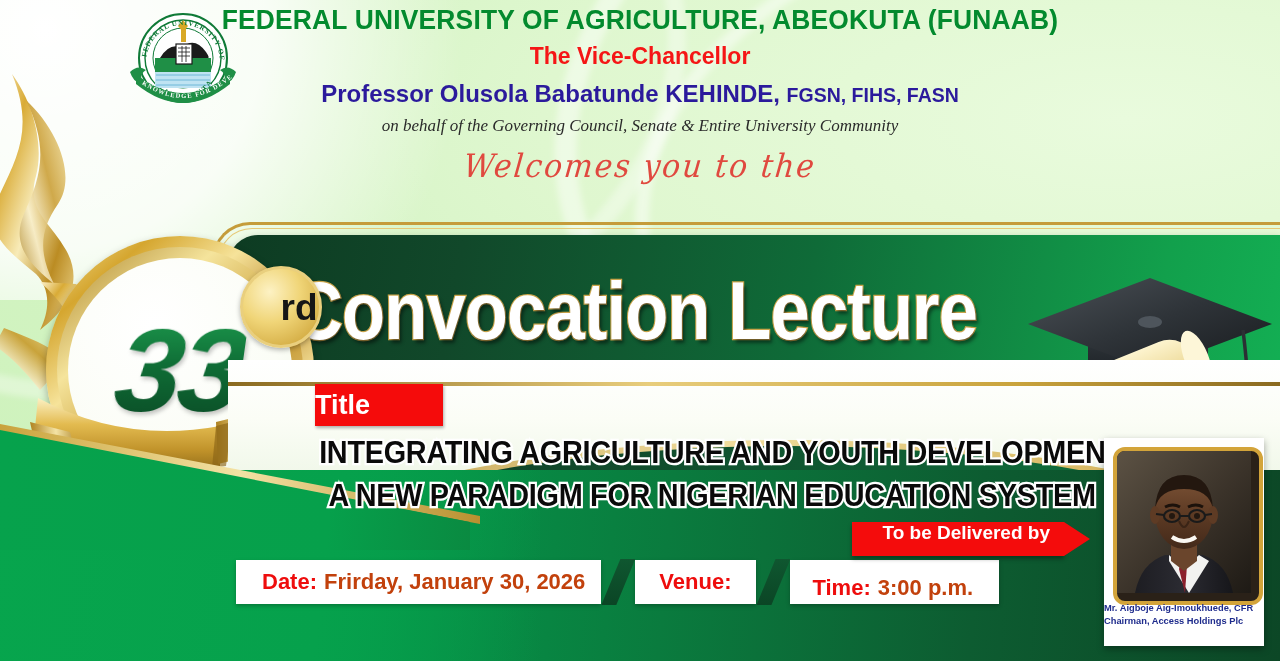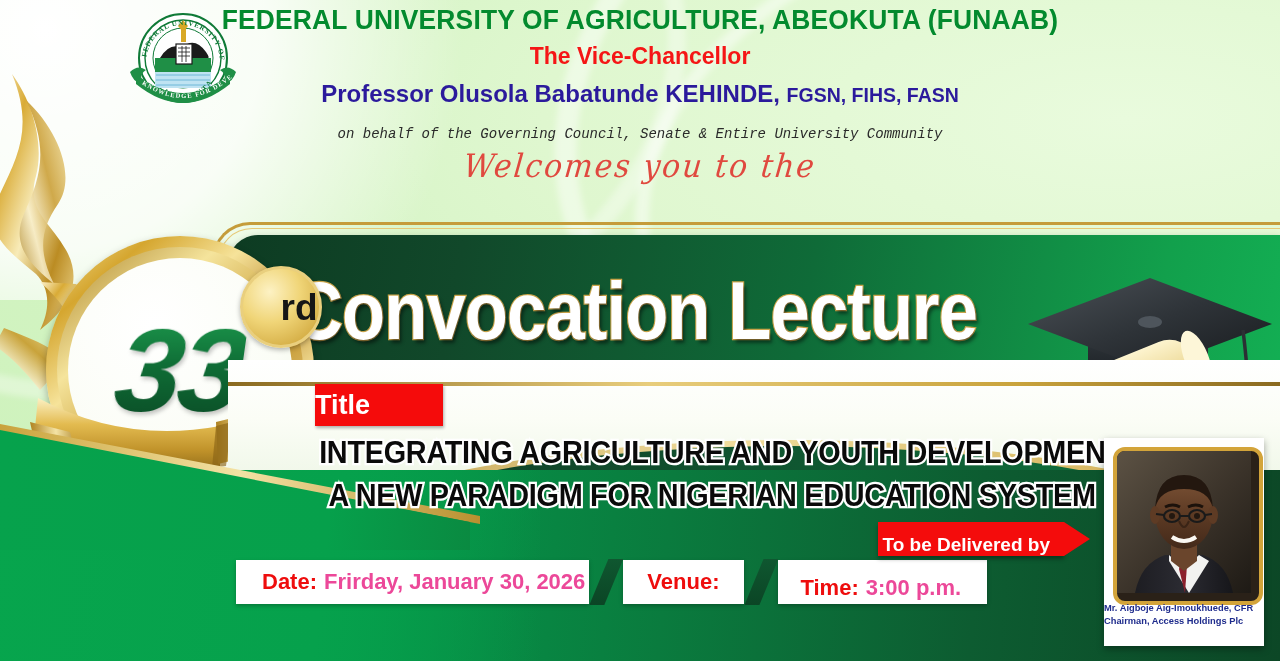--- a/index.html
+++ b/index.html
@@ -25,21 +25,21 @@
   
   .header{position:absolute;left:0;top:0;width:1280px;height:150px;}
   .seal{position:absolute;left:126px;top:2px;width:114px;height:108px;}
 
   .h-line{position:absolute;width:100%;text-align:center;white-space:nowrap;}
   .h1{top:4px;font-size:27.5px;font-weight:bold;color:#038a2e;letter-spacing:.2px;
       font-stretch:condensed;transform:scaleX(.96);}
   .h2{top:43px;font-size:23px;font-weight:bold;color:#f51616;}
   .h3{top:80px;font-size:24px;font-weight:bold;color:#2b1a9c;}
   .h3 .post{font-size:19.5px;}
-  .h4{top:126px;font-size:14px;font-style:italic;color:#2a2a2a;font-family:Liberation Mono, monospace;}
+  .h4{top:116px;font-size:17px;font-style:italic;color:#2a2a2a;font-family:Liberation Serif, serif;}
   .welcome{position:absolute;top:148px;width:100%;text-align:center;
      font-family:"DejaVu Serif",serif;font-style:italic;font-size:30px;color:#e0493f;
      letter-spacing:2px;transform:scaleY(1.08) skewX(-6deg);}
 
   
   .flame{position:absolute;left:-12px;top:38px;width:210px;height:400px;}
 
   
   .banner{position:absolute;left:228px;top:235px;width:1052px;height:125px;
      background:linear-gradient(100deg,#0d3b22 0%,#11482a 22%,#0f6b38 55%,#12a04c 88%,#13ae53 100%);
@@ -119,33 +119,33 @@
   .greenwedge{position:absolute;left:0;top:430px;width:470px;height:120px;
      background:linear-gradient(95deg,#06a24c 0%,#06a04b 70%,#0a8a41 100%);
      clip-path:polygon(0 0,470px 92px,470px 120px,0 120px);}
   .goldedge{position:absolute;left:0;top:424px;width:480px;height:120px;
      background:linear-gradient(90deg,#c9a33c,#f3e2a4 50%,#b9902f 100%);
      clip-path:polygon(0 0,480px 92px,480px 100px,0 8px);}
 
   
   .infobar{position:absolute;left:236px;top:560px;height:44px;display:flex;align-items:stretch;}
   .chip{background:#ffffff;display:flex;align-items:center;box-shadow:0 2px 4px rgba(0,0,0,.25);}
-  .chip span{font-size:22px;font-weight:bold;color:#ec4899;white-space:nowrap;}
+  .chip span{font-size:22px;font-weight:bold;color:#c2410c;white-space:nowrap;}
   .chip .lbl{color:#ee0d0d;margin-right:7px;}
-  .c1{padding:0 4px 0 26px;}
+  .c1{padding:0 16px 0 26px;}
   .c2{padding:0 18px 0 24px;}
   .c3{padding:12px 26px 0 22px;align-items:center;}
   .slash{width:34px;position:relative;}
   .slash::before{content:"";position:absolute;left:0;top:-1px;width:34px;height:46px;
      background:linear-gradient(180deg,#0f5730,#0b4525);
      clip-path:polygon(56% 0,100% 0,44% 100%,0 100%);}
 
   
   .pennant{position:absolute;right:190px;top:522px;height:34px;display:flex;align-items:center;}
-  .pennant .body{background:#f40c0c;height:34px;display:flex;align-items:flex-end;padding:0 14px 0 4px;
+  .pennant .body{background:#f40c0c;height:34px;display:flex;align-items:flex-start;padding:0 14px 0 30px;
      box-shadow:0 3px 4px rgba(0,0,0,.35);}
   .pennant .body span{color:#ffffff;font-size:19px;font-weight:bold;white-space:nowrap;}
   .pennant .tip{width:26px;height:34px;background:#f40c0c;
      clip-path:polygon(0 0,100% 50%,0 100%);}
 
   
   .speaker{position:absolute;left:1104px;top:438px;width:160px;height:208px;background:#ffffff;
      box-shadow:0 3px 7px rgba(0,0,0,.35);}
   .photo-frame{position:absolute;left:9px;top:9px;width:142px;height:150px;border-radius:12px;
      border:4px solid #d3a43a;overflow:hidden;background:#2a2118;}

